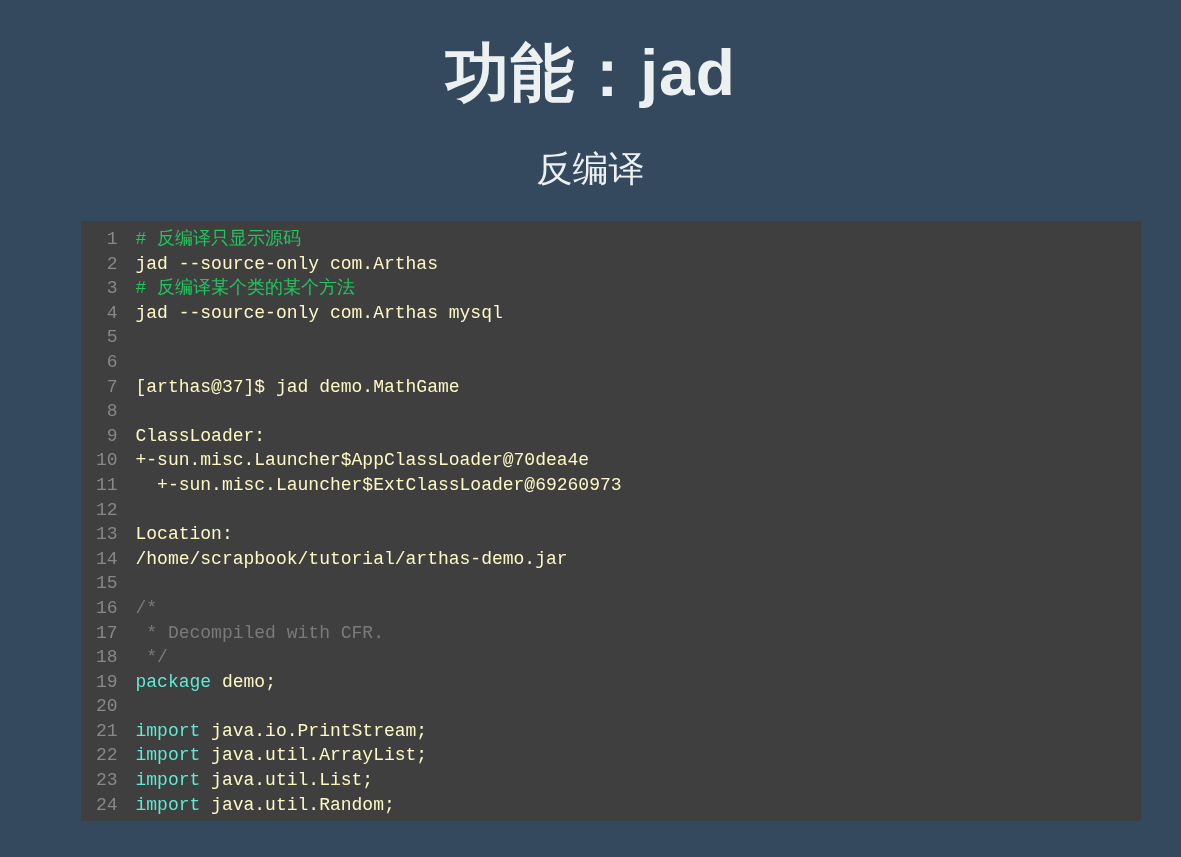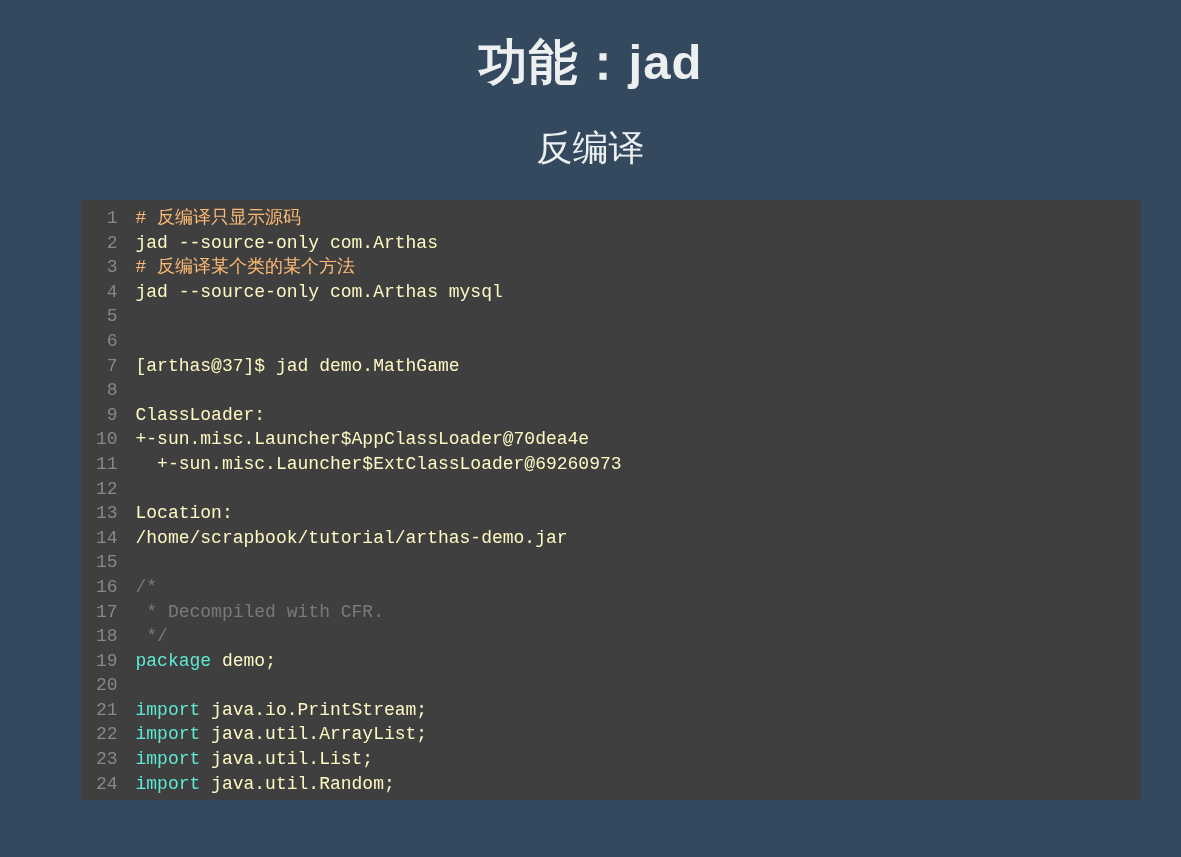--- a/index.html
+++ b/index.html
@@ -13,21 +13,21 @@
   }
   .slide {
     width: 100%;
     height: 100%;
     display: flex;
     flex-direction: column;
     align-items: center;
     padding-top: 30px;
   }
   .title {
-    font-size: 49px;
+    font-size: 64px;
     font-weight: 700;
     color: #ecf0f1;
     letter-spacing: 1px;
   }
   .subtitle {
     font-size: 36px;
     font-weight: 400;
     color: #ecf0f1;
     margin-top: 28px;
     margin-bottom: 27px;
@@ -57,21 +57,21 @@
   .gutter {
     display: inline-block;
     width: 55px;
     text-align: right;
     color: #888;
     padding-right: 18px;
     flex-shrink: 0;
     user-select: none;
   }
   .code-text { color: #dcdcdc; }
-  .comment-hash { color: #fdba74; }
+  .comment-hash { color: #22c55e; }
   .block-comment { color: #7a7a7a; }
   .keyword { color: #5eead4; font-weight: 500; }
   .plain { color: #fef9c3; }
 
   
   .code-wrapper::-webkit-scrollbar { width: 16px; height: 16px; }
   .code-wrapper::-webkit-scrollbar-track { background: #f0f0f0; }
   .code-wrapper::-webkit-scrollbar-thumb { background: #c2c2c2; }
   .code-wrapper::-webkit-scrollbar-corner { background: #f0f0f0; }
 </style>

